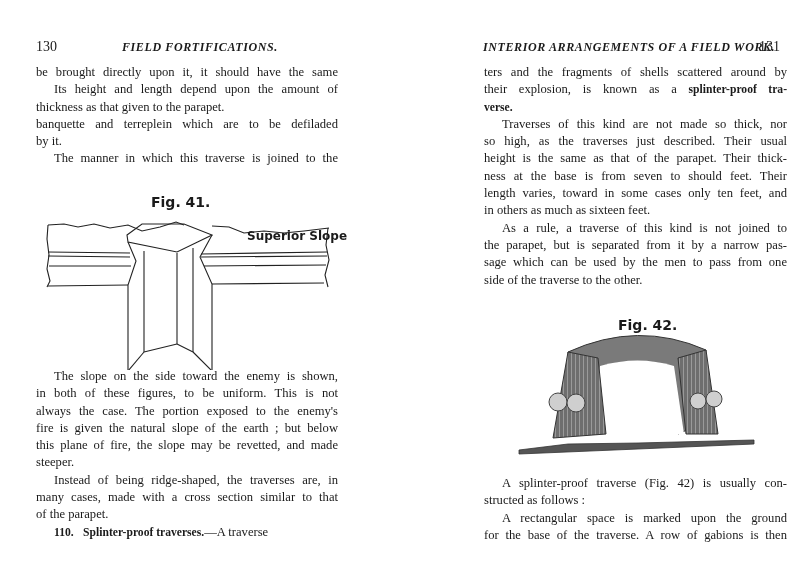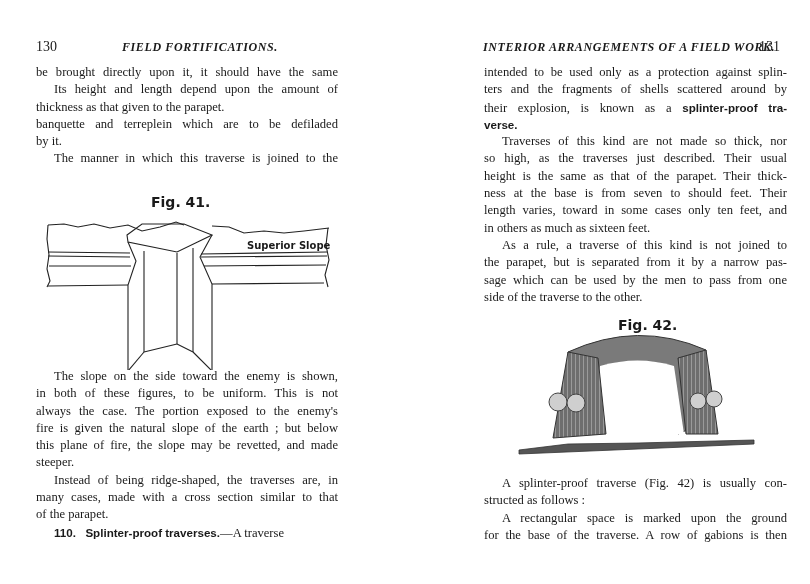--- a/index.html
+++ b/index.html
@@ -8,21 +8,21 @@
   .page { position:absolute; top:0; height:520px; }
   .left { left:0; width:405px; }
   .right { left:405px; width:405px; }
   .header { position:absolute; top:39px; font-size:12.5px; height:16px; line-height:16px; }
   .pn { font-family:"Liberation Serif", serif; font-size:14px; }
   .rh { font-family:"Liberation Serif", serif; font-style:italic; font-weight:bold; font-size:12px; letter-spacing:0.6px; }
   .text { position:absolute; font-family:"Liberation Serif", serif; font-size:12.6px; line-height:17.3px; text-align:justify; }
   .line { display:block; white-space:nowrap; text-align:justify; text-align-last:justify; height:17.3px; }
   .line.last { text-align-last:left; }
   .ind { padding-left:18px; }
-  .bold { font-family:Liberation Sans, sans-serif; font-weight:bold; font-size:11.6px;margin-top:20px; }
+  .bold { font-family:Liberation Serif, serif; font-weight:bold; font-size:11.6px;margin-top:20px; }
   .fig-label { position:absolute; font-family:"DejaVu Sans", sans-serif; font-weight:bold; font-size:14px; }
   svg { position:absolute; }
 </style>
 </head>
 <body>
 
 <div class="page left">
   <div class="header pn" style="left:36px;">130</div>
   <div class="header rh" style="left:122px;">FIELD FORTIFICATIONS.</div>
 
@@ -60,21 +60,21 @@
       <line x1="84" y1="166" x2="168" y2="166"></line>
       <line x1="100" y1="46" x2="100" y2="147"></line>
       <line x1="133" y1="48" x2="133" y2="139"></line>
       <line x1="149" y1="43" x2="149" y2="147"></line>
       <line x1="100" y1="147" x2="133" y2="139"></line>
       <line x1="133" y1="139" x2="149" y2="147"></line>
       <line x1="84" y1="166" x2="100" y2="147"></line>
       <line x1="168" y1="166" x2="149" y2="147"></line>
     </g>
   </svg>
-  <div class="fig-label" style="left:247px; top:240px; font-size:10px;">Superior Slope</div>
+  <div class="fig-label" style="left:247px; top:229px; font-size:12px;">Superior Slope</div>
 
   <div class="text" style="left:36px; top:368px; width:302px;">
     <span class="line ind">The slope on the side toward the enemy is shown,</span>
     <span class="line">in both of these figures, to be uniform.  This is not</span>
     <span class="line">always the case.  The portion exposed to the enemy's</span>
     <span class="line">fire is given the natural slope of the earth ; but below</span>
     <span class="line">this plane of fire, the slope may be revetted, and made</span>
     <span class="line last">steeper.</span>
     <span class="line ind">Instead of being ridge-shaped, the traverses are, in</span>
     <span class="line">many cases, made with a cross section similar to that</span>
@@ -84,21 +84,20 @@
       <span class="bold">Splinter-proof traverses.</span><span>—A  traverse</span>
     </span>
   </div>
 </div>
 
 <div class="page right">
   <div class="header rh" style="left:78px;">INTERIOR ARRANGEMENTS OF A FIELD WORK.</div>
   <div class="header pn" style="left:354px;">131</div>
 
   <div class="text" style="left:79px; top:64px; width:303px;">
-    <span class="line">intended to be used only as a protection against splin-</span>
     <span class="line">ters and the fragments of shells scattered around by</span>
     <span class="line"><span>their explosion, is known as a </span><span class="bold">splinter-proof tra-</span></span>
     <span class="line last"><span class="bold">verse.</span></span>
     <span class="line ind">Traverses of this kind are not made so thick, nor</span>
     <span class="line">so high, as the traverses just described.  Their usual</span>
     <span class="line">height is the same as that of the parapet.  Their thick-</span>
     <span class="line">ness at the base is from seven to should feet.  Their</span>
     <span class="line">length varies, toward in some cases only ten feet, and</span>
     <span class="line last">in others as much as sixteen feet.</span>
     <span class="line ind">As a rule, a traverse of this kind is not joined to</span>

